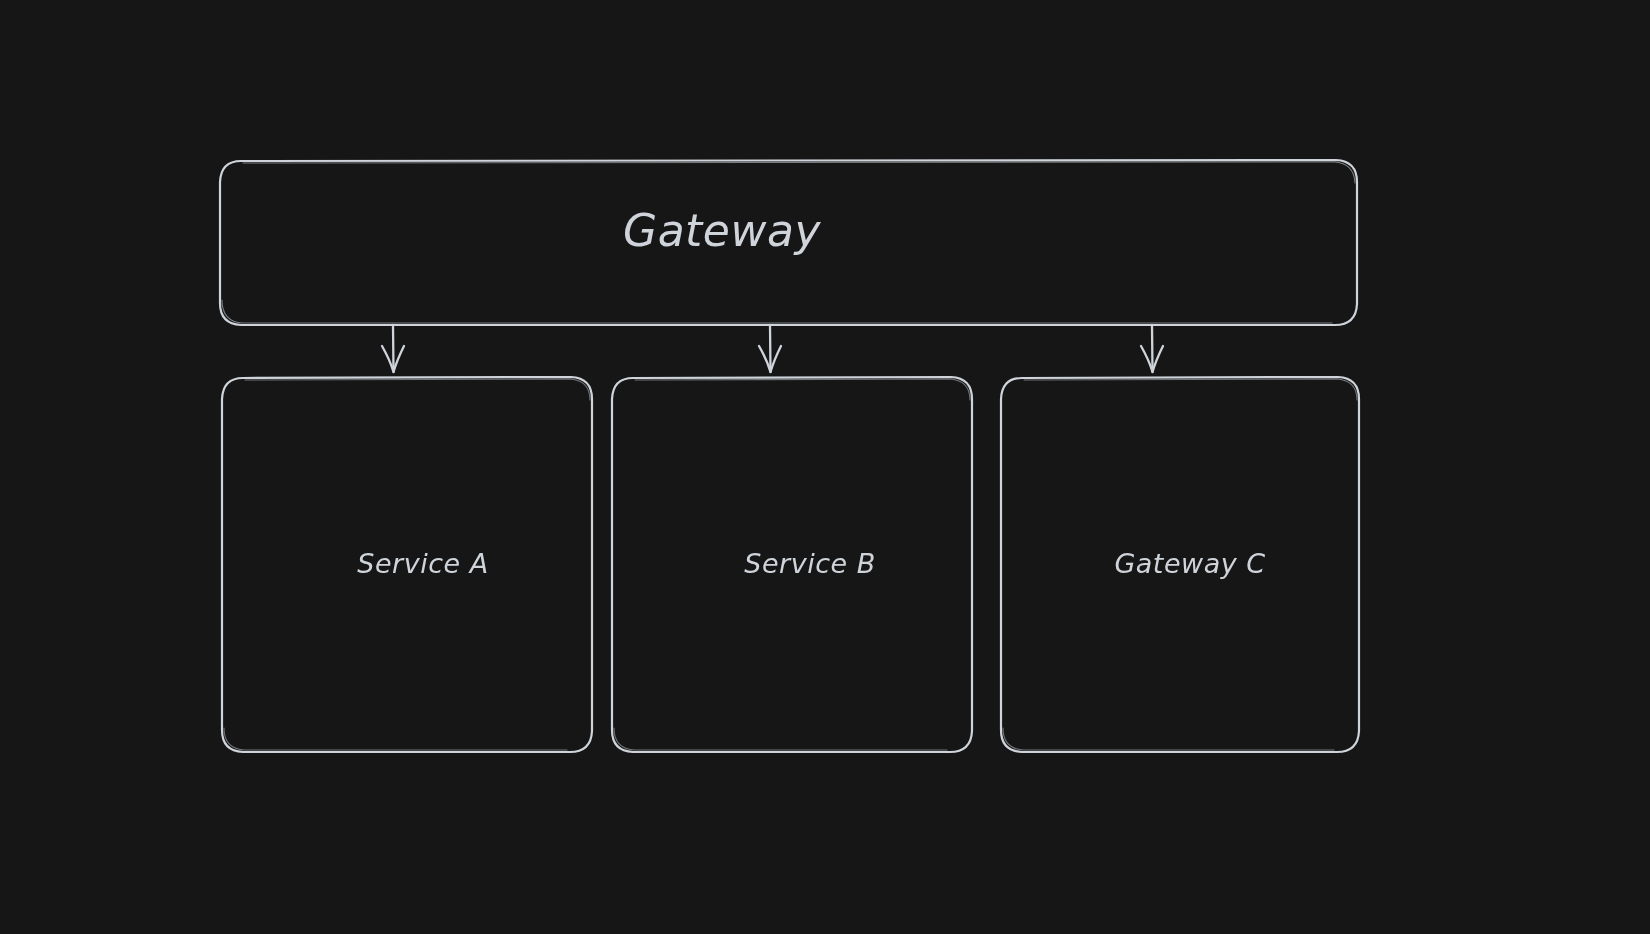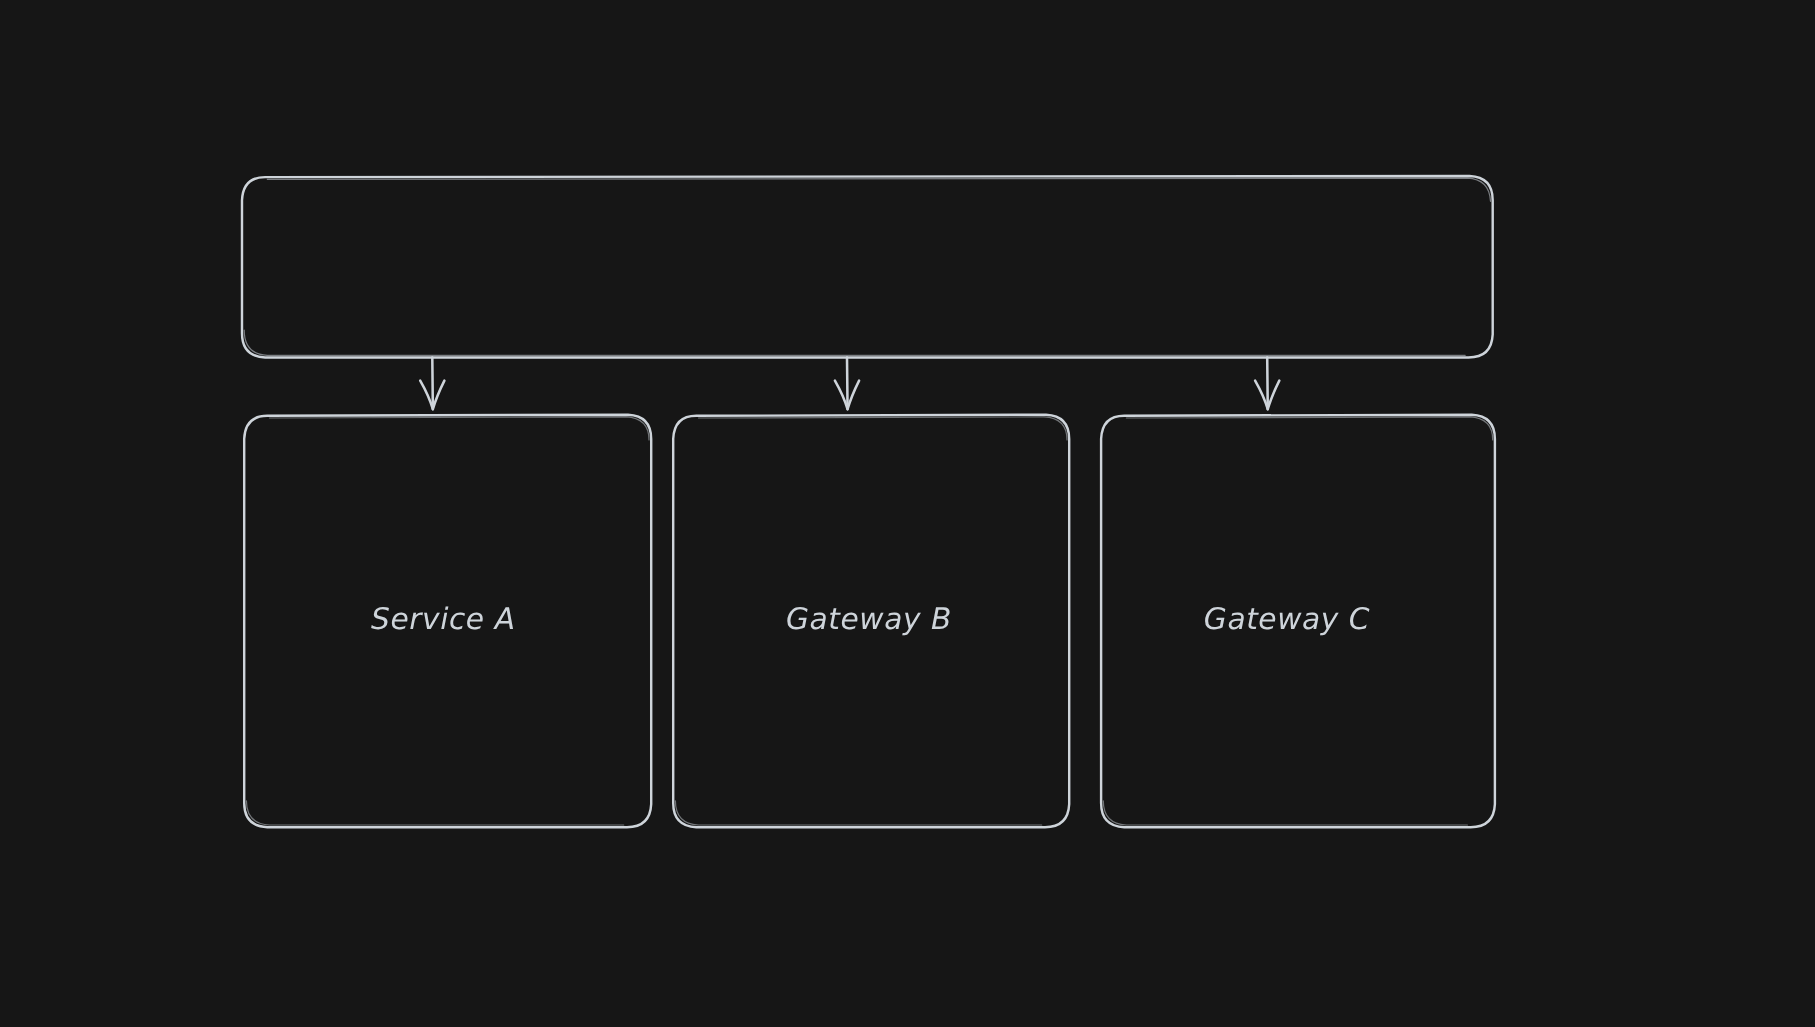--- a/index.html
+++ b/index.html
@@ -37,20 +37,21 @@
     text-align: center;
     pointer-events: none;
   }
   .label-gateway {
     font-size: 44px;
     font-weight: 400;
   }
   .label-service {
     font-size: 27px;
     font-weight: 400;
+    margin-left: 20px;
   }
 </style>
 </head>
 <body>
 
 <div id="canvas">
 
   <svg id="sketch-layer" viewBox="0 0 1650 934" xmlns="http://www.w3.org/2000/svg">
 
     <g>
@@ -89,20 +90,21 @@
       <path d="M 781 346 Q 774 360 770.5 372" fill="none" stroke="#ced4da" stroke-width="2.3" stroke-linecap="round"></path>
     </g>
 
     <g>
       <path d="M 1152 325 L 1152.5 371" fill="none" stroke="#ced4da" stroke-width="2.3" stroke-linecap="round"></path>
       <path d="M 1141 346 Q 1149 360 1152.5 372" fill="none" stroke="#ced4da" stroke-width="2.3" stroke-linecap="round"></path>
       <path d="M 1163 346 Q 1156 360 1152.5 372" fill="none" stroke="#ced4da" stroke-width="2.3" stroke-linecap="round"></path>
     </g>
   </svg>
 
+  <div class="node-label label-gateway" style="left:722px; top:230px;">Gateway</div>
 
   <div class="node-label label-service" style="left:403px; top:563px;">Service A</div>
 
-  <div class="node-label label-service" style="left:790px; top:563px;">Gateway B</div>
+  <div class="node-label label-service" style="left:790px; top:563px;">Service B</div>
 
   <div class="node-label label-service" style="left:1170px; top:563px;">Gateway C</div>
 
 </div>
 
 </body></html>

